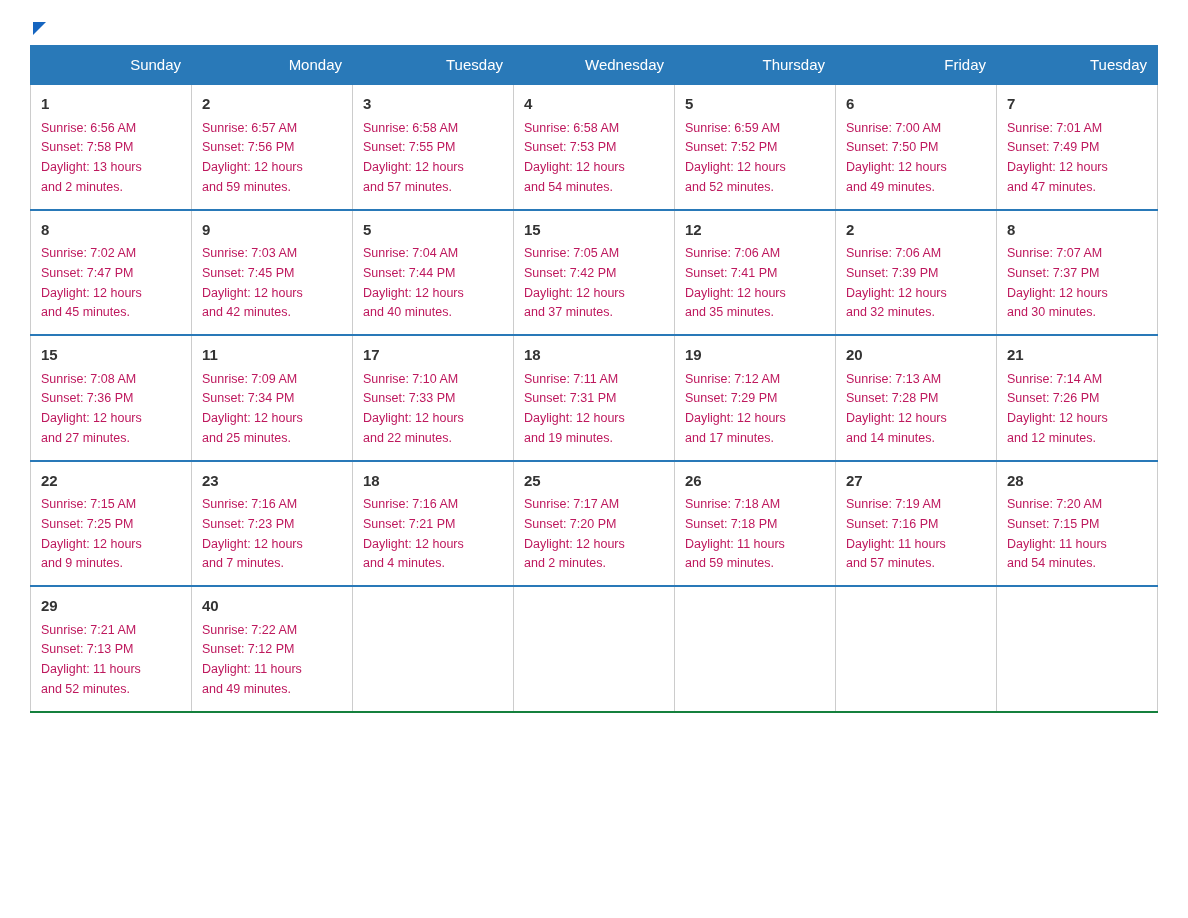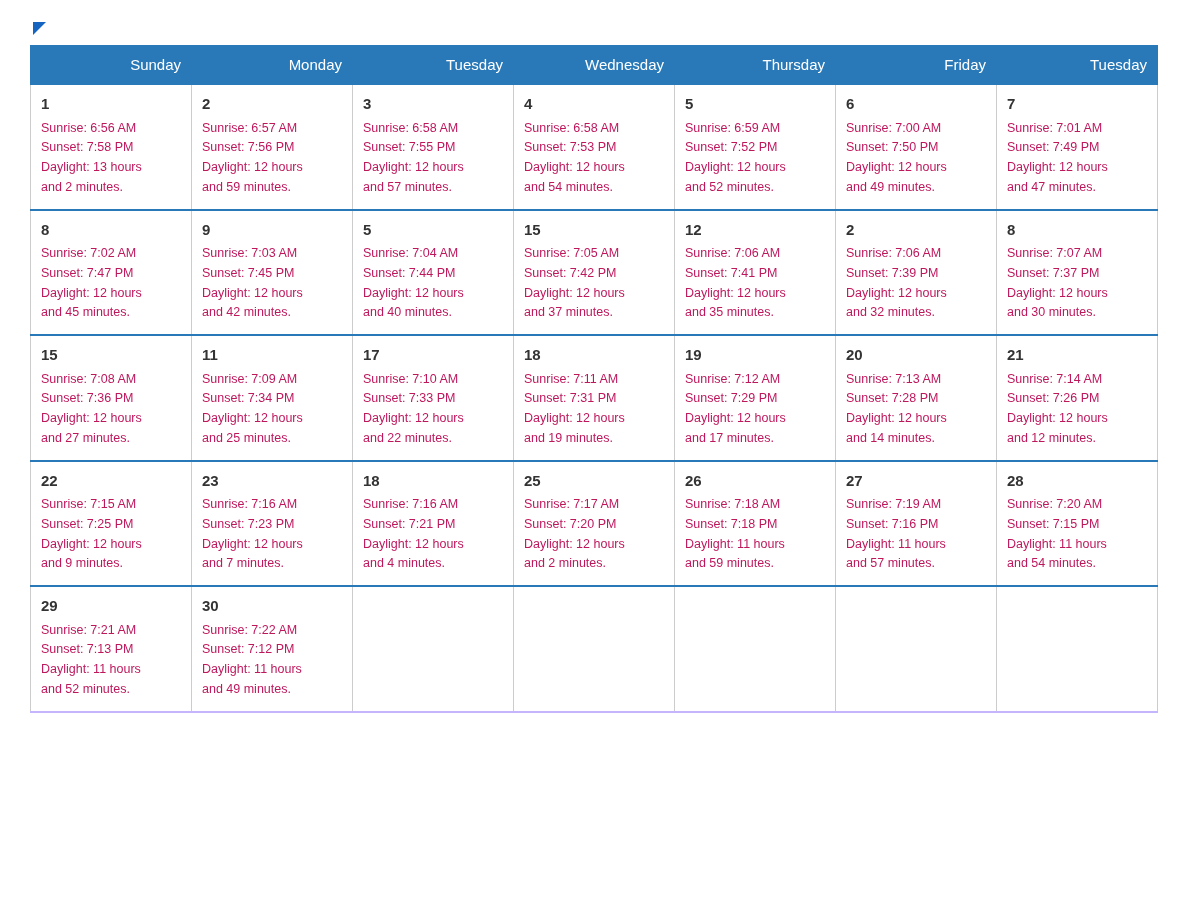--- a/index.html
+++ b/index.html
@@ -80,21 +80,21 @@
       font-size: 15px;
       font-weight: bold;
       display: block;
       margin-bottom: 2px;
     }
     .day-info {
       font-size: 12.5px;
       color: #be185d;
     }
     tbody tr:last-child td {
-      border-bottom: 2px solid #c4b5fd;
+      border-bottom: 2px solid #15803d;
     }
   </style>
 </head>
 <body>
 
 <div class="header">
   <div class="logo">
     <div class="logo-right">
       <div class="logo-top-row">
         <span class="logo-text-general"></span>
@@ -156,21 +156,21 @@
         <td><span class="day-number">22</span><span class="day-info">Sunrise: 7:15 AM<br>Sunset: 7:25 PM<br>Daylight: 12 hours<br>and 9 minutes.</span></td>
         <td><span class="day-number">23</span><span class="day-info">Sunrise: 7:16 AM<br>Sunset: 7:23 PM<br>Daylight: 12 hours<br>and 7 minutes.</span></td>
         <td><span class="day-number">18</span><span class="day-info">Sunrise: 7:16 AM<br>Sunset: 7:21 PM<br>Daylight: 12 hours<br>and 4 minutes.</span></td>
         <td><span class="day-number">25</span><span class="day-info">Sunrise: 7:17 AM<br>Sunset: 7:20 PM<br>Daylight: 12 hours<br>and 2 minutes.</span></td>
         <td><span class="day-number">26</span><span class="day-info">Sunrise: 7:18 AM<br>Sunset: 7:18 PM<br>Daylight: 11 hours<br>and 59 minutes.</span></td>
         <td><span class="day-number">27</span><span class="day-info">Sunrise: 7:19 AM<br>Sunset: 7:16 PM<br>Daylight: 11 hours<br>and 57 minutes.</span></td>
         <td><span class="day-number">28</span><span class="day-info">Sunrise: 7:20 AM<br>Sunset: 7:15 PM<br>Daylight: 11 hours<br>and 54 minutes.</span></td>
       </tr>
       <tr>
         <td><span class="day-number">29</span><span class="day-info">Sunrise: 7:21 AM<br>Sunset: 7:13 PM<br>Daylight: 11 hours<br>and 52 minutes.</span></td>
-        <td><span class="day-number">30</span><span class="day-info">Sunrise: 7:22 AM<br>Sunset: 7:12 PM<br>Daylight: 11 hours<br>and 49 minutes.</span></td>
+        <td><span class="day-number">40</span><span class="day-info">Sunrise: 7:22 AM<br>Sunset: 7:12 PM<br>Daylight: 11 hours<br>and 49 minutes.</span></td>
         <td></td>
         <td></td>
         <td></td>
         <td></td>
         <td></td>
       </tr>
     </tbody>
 </table>
 
 </body></html>

